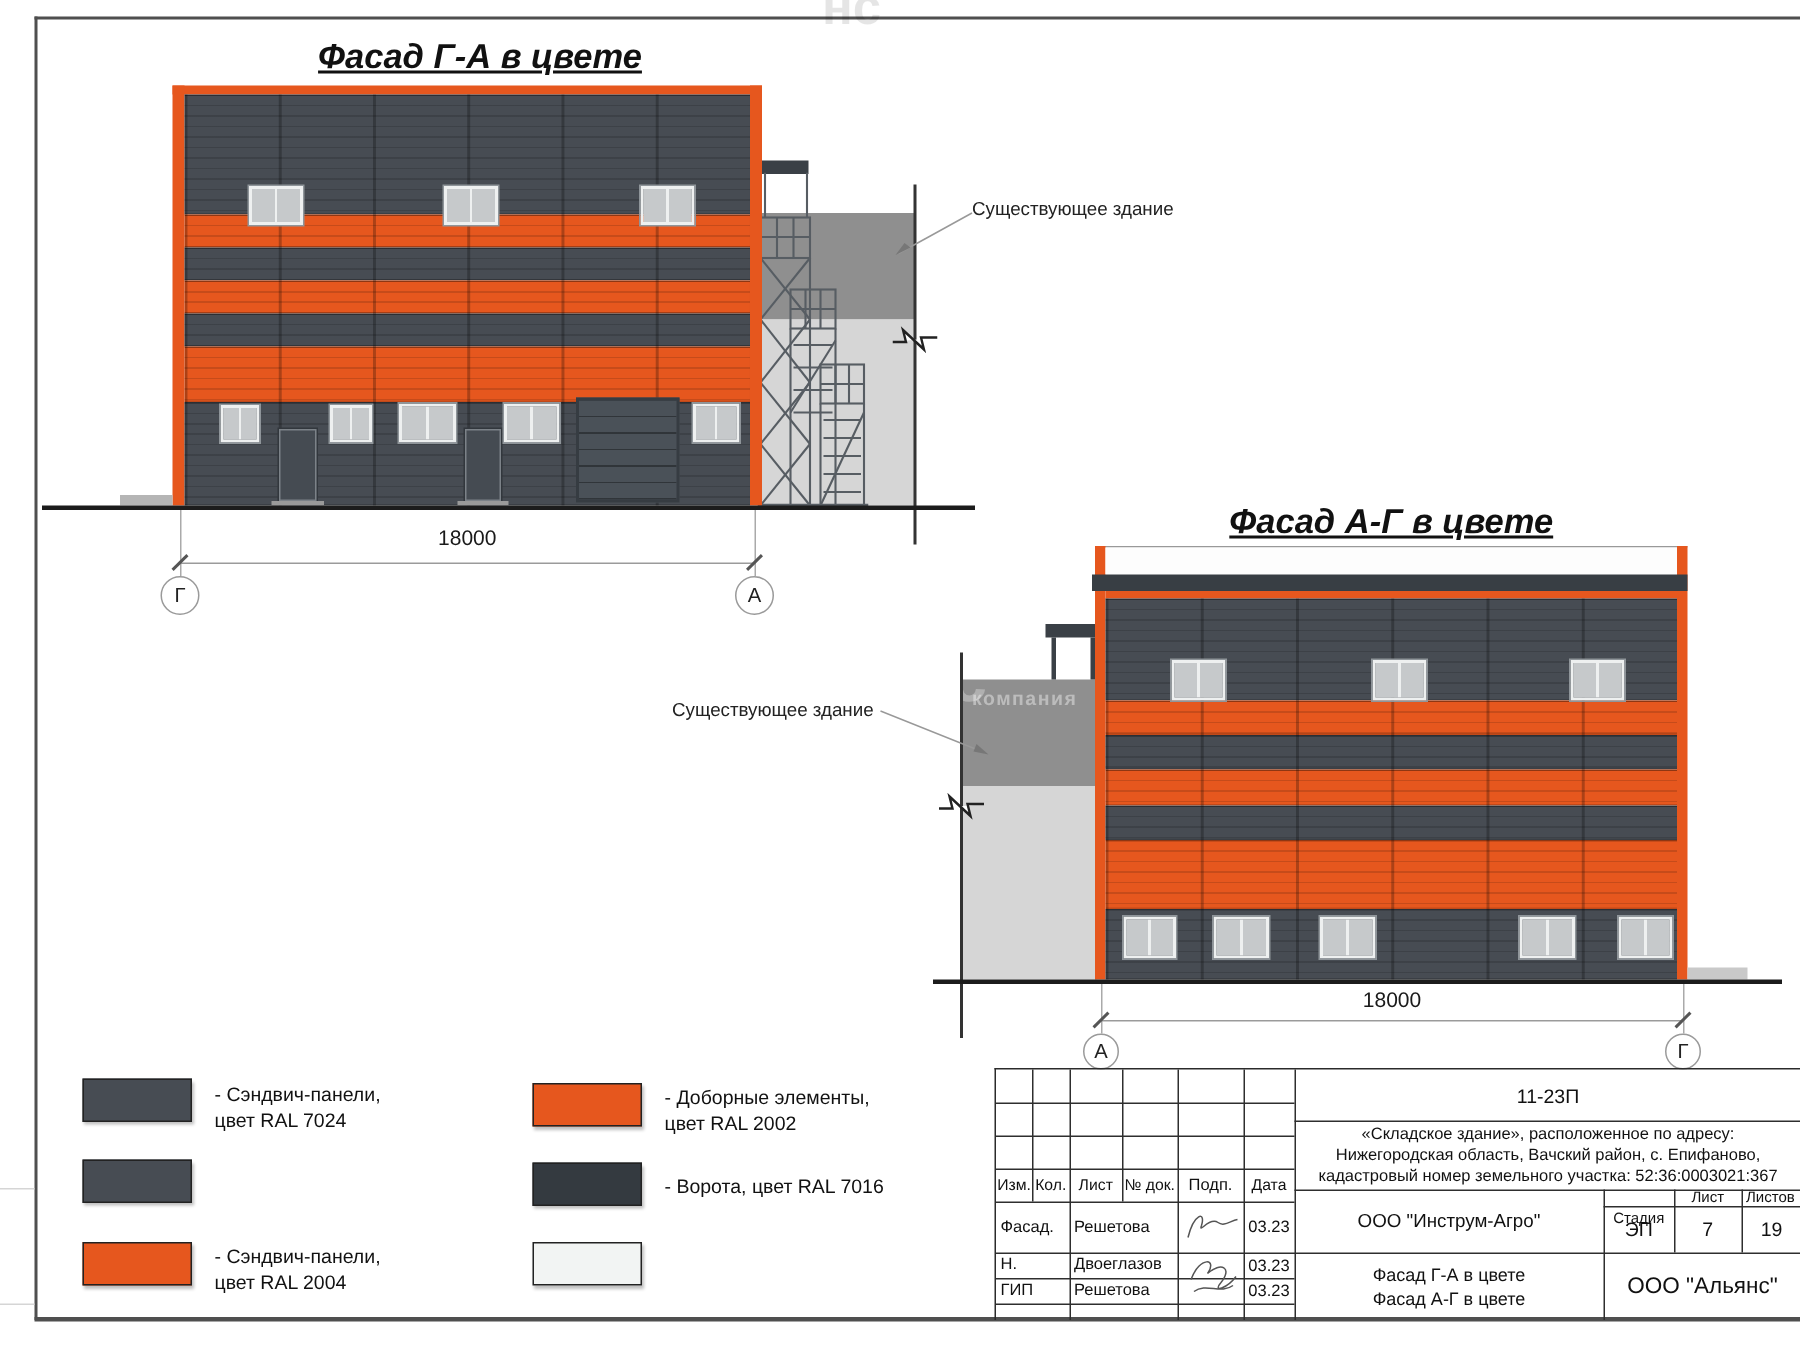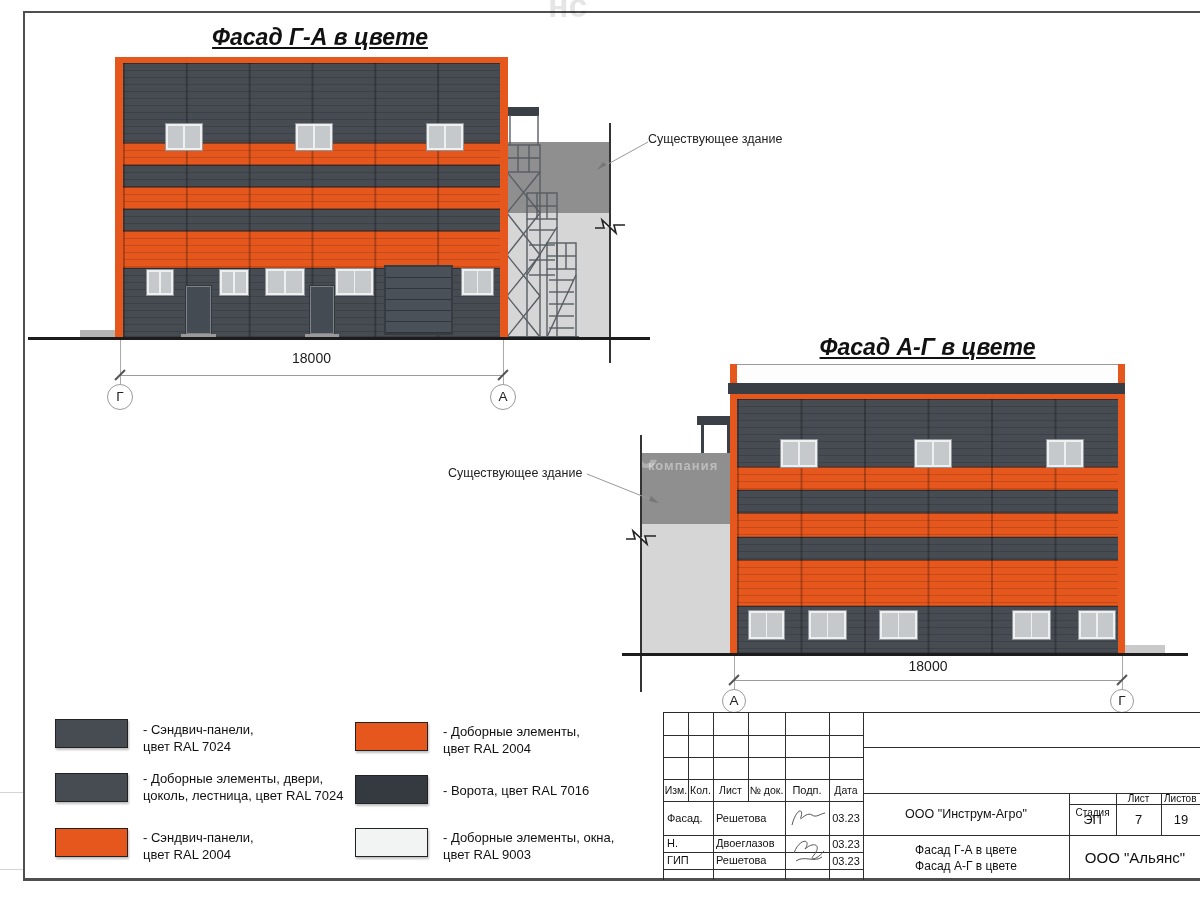--- a/index.html
+++ b/index.html
@@ -208,34 +208,30 @@
   <div class="tick" style="left:727px;top:679px"></div>
   <div class="tick" style="left:1115px;top:679px"></div>
   <div class="dimtext" style="left:734px;top:658px;width:388px">18000</div>
   <div class="axis" style="left:722px;top:689px;width:24px;height:24px;line-height:22px">А</div>
   <div class="axis" style="left:1110px;top:689px;width:24px;height:24px;line-height:22px">Г</div>
 
   <div class="legend-swatch c-dark" style="left:55px;top:719px"></div>
   <div class="legend-text" style="left:143px;top:722px">- Сэндвич-панели,
 цвет RAL 7024</div>
   <div class="legend-swatch c-dark" style="left:55px;top:773px"></div>
-  <div class="legend-text" style="left:143px;top:771px">- Доборные элементы, двери,
-цоколь, лестница, цвет RAL 7024</div>
   <div class="legend-swatch c-orange" style="left:55px;top:828px"></div>
   <div class="legend-text" style="left:143px;top:830px">- Сэндвич-панели,
 цвет RAL 2004</div>
 
   <div class="legend-swatch c-orange" style="left:355px;top:722px"></div>
   <div class="legend-text" style="left:443px;top:724px">- Доборные элементы,
-цвет RAL 2004</div>
+цвет RAL 2002</div>
   <div class="legend-swatch" style="left:355px;top:775px;background:var(--ral7016,#343A40)"></div>
   <div class="legend-text" style="left:443px;top:783px">- Ворота, цвет RAL 7016</div>
   <div class="legend-swatch" style="left:355px;top:828px;background:var(--ral9003,#F2F4F3)"></div>
-  <div class="legend-text" style="left:443px;top:830px">- Доборные элементы, окна,
-цвет RAL 9003</div>
 
   <div class="abs" style="left:663px;top:712px;width:537px;height:167px;border-left:1.6px solid #2b2b2b;border-top:1.6px solid #2b2b2b">
 
     <div class="vline" style="left:24px;top:0;height:88px"></div>
     <div class="vline" style="left:49px;top:0;height:167px"></div>
     <div class="vline" style="left:84px;top:0;height:88px"></div>
     <div class="vline" style="left:121px;top:0;height:167px"></div>
     <div class="vline" style="left:165px;top:0;height:167px"></div>
     <div class="vline" style="left:199px;top:0;height:167px;width:1.4px"></div>
     <div class="vline" style="left:405px;top:80px;height:87px;width:1.4px"></div>
@@ -270,20 +266,24 @@
     <div class="tb-cell" style="left:52px;top:139px;width:69px;height:17px;font-size:11px;line-height:17px">Решетова</div>
     <div class="tb-cell cen" style="left:165px;top:139px;width:34px;height:17px;font-size:11px">03.23</div>
 
     <svg class="abs" style="left:122px;top:88px" width="43" height="68" viewBox="0 0 43 68">
       <g stroke="#555" stroke-width="1" fill="none">
         <path d="M6,24 C10,8 18,6 15,16 C13,22 20,10 26,14 C30,17 34,13 39,12"></path>
         <path d="M8,52 C14,36 26,38 19,48 C28,40 36,44 28,54 C22,61 32,58 38,50 M10,60 C18,54 28,62 36,56"></path>
       </g>
     </svg>
 
+    <div class="tb-cell cen" style="left:199px;top:0;width:338px;height:34px;font-size:13px">11-23П</div>
+    <div class="tb-cell cen" style="left:202px;top:34px;width:332px;height:46px;font-size:11px;line-height:14px;white-space:pre-line">«Складское здание», расположенное по адресу:
+Нижегородская область, Вачский район, с. Епифаново,
+кадастровый номер земельного участка: 52:36:0003021:367</div>
     <div class="tb-cell cen" style="left:199px;top:80px;width:206px;height:42px;font-size:12.5px">ООО "Инструм-Агро"</div>
     <div class="tb-cell cen" style="left:199px;top:122px;width:206px;height:45px;font-size:12px;line-height:16px;white-space:pre-line">Фасад Г-А в цвете
 Фасад А-Г в цвете</div>
     <div class="tb-cell cen" style="left:405px;top:94px;width:47px;height:11px;font-size:10px">Стадия</div>
     <div class="tb-cell cen" style="left:452px;top:80px;width:45px;height:11px;font-size:10px">Лист</div>
     <div class="tb-cell" style="left:500px;top:80px;width:40px;height:11px;font-size:10px">Листов</div>
     <div class="tb-cell cen" style="left:405px;top:91px;width:47px;height:31px;font-size:13px">ЭП</div>
     <div class="tb-cell cen" style="left:452px;top:91px;width:45px;height:31px;font-size:13px">7</div>
     <div class="tb-cell cen" style="left:497px;top:91px;width:40px;height:31px;font-size:13px">19</div>
     <div class="tb-cell cen" style="left:405px;top:122px;width:132px;height:45px;font-size:15px">ООО "Альянс"</div>

